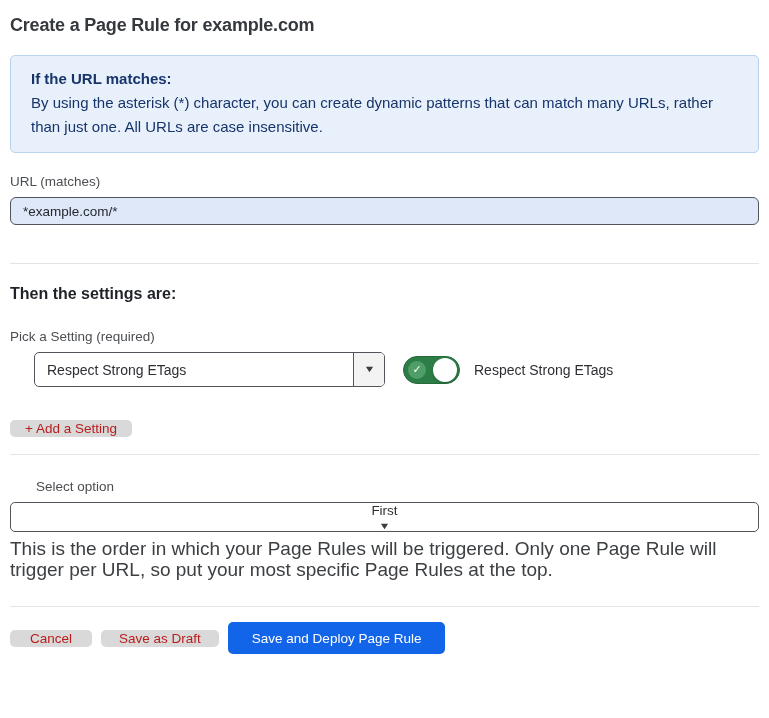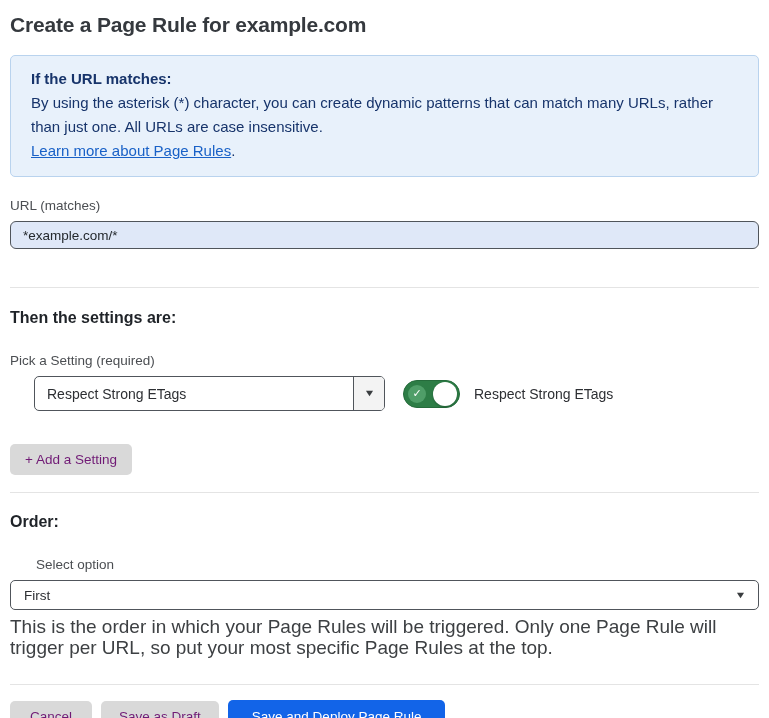--- a/index.html
+++ b/index.html
@@ -17,21 +17,21 @@
   }
   *{box-sizing:border-box;}
   html,body{margin:0;padding:0;}
   body{
     width:769px;height:718px;overflow:hidden;background:#ffffff;
     font-family:"Liberation Sans","DejaVu Sans",sans-serif;
     color:#2d2f33;
   }
   .container{padding:9px 10px 0 10px;}
   .page-title{
-    font-size:21px;font-weight:700;color:#35393e;
+    font-size:18px;font-weight:700;color:#35393e;
     margin:3px 0 17px 0;line-height:26px;letter-spacing:-0.2px;
   }
   .info-box{
     background:var(--info-bg);
     border:1px solid var(--info-border);
     border-radius:5px;
     padding:11px 16px 13px 20px;
     color:var(--info-text);
     font-size:15px;line-height:24px;
     margin-bottom:21px;
@@ -90,32 +90,32 @@
     display:flex;align-items:center;justify-content:center;
     color:#ffffff;font-size:11px;line-height:1;
   }
   .toggle-knob{
     position:absolute;right:2px;top:1px;width:24px;height:24px;border-radius:50%;
     background:#ffffff;box-shadow:0 1px 2px rgba(0,0,0,0.25);
   }
   .toggle-label{margin-left:14px;font-size:14px;color:#2d2f33;}
   .btn{
     display:inline-flex;align-items:center;justify-content:center;
-    height:31px;border:none;border-radius:5px;cursor:pointer;
+    height:17px;border:none;border-radius:5px;cursor:pointer;
     font-family:"Liberation Sans","DejaVu Sans",sans-serif;
-    font-size:13.5px;color:#701a75;background:var(--button-gray);
+    font-size:13.5px;color:#b91c1c;background:var(--button-gray);
     padding:0 15px;
   }
   .add-setting-btn{margin-top:33px;}
   .select-box{
     width:100%;height:30px;
     border:1px solid var(--field-border);
     border-radius:5px;background:#ffffff;
     display:flex;align-items:center;cursor:pointer;
-    padding:0 13px;font-size:13.5px;color:#2d2f33;
+    padding:0 13px;font-size:13.5px;color:#2d2f33;flex-direction:column;
   }
   .select-box .select-value{flex:1;}
   .help-text{
     font-size:19px;color:#3d4043;line-height:21px;margin:6px 0 0 0;
   }
   .footer{display:flex;align-items:center;gap:9px;}
   .btn-cancel{padding:0 20px;}
   .btn-draft{padding:0 18px;}
   .btn-primary{
     background:var(--accent-blue);color:#ffffff;padding:0 24px;height:32px;
@@ -126,21 +126,20 @@
 </head>
 <body>
 
 <div class="container">
 
   <h1 class="page-title">Create a Page Rule for example.com</h1>
 
   <div class="info-box">
     <div class="info-heading">If the URL matches:</div>
     <div class="info-body">By using the asterisk (*) character, you can create dynamic patterns that can match many URLs, rather than just one. All URLs are case insensitive.</div>
-    <div><a>Learn more about Page Rules</a><span class="link-suffix">.</span></div>
   </div>
 
   <div class="field-label">URL (matches)</div>
   <input class="url-input" type="text" value="*example.com/*" style="">
 
   <hr class="divider divider-1">
 
   <div class="section-heading">Then the settings are:</div>
 
   <div class="field-label picker-label">Pick a Setting (required)</div>
@@ -158,21 +157,20 @@
         </span>
       <span class="toggle-knob"></span>
     </div>
     <div class="toggle-label">Respect Strong ETags</div>
   </div>
 
   <button class="btn add-setting-btn">+ Add a Setting</button>
 
   <hr class="divider divider-2">
 
-  <div class="section-heading">Order:</div>
 
   <div class="field-label order-select-label">Select option</div>
 
   <div class="select-box">
     <span class="select-value">First</span>
     <span class="caret">▼</span>
   </div>
 
   <p class="help-text">This is the order in which your Page Rules will be triggered. Only one Page Rule will trigger per URL, so put your most specific Page Rules at the top.</p>
 

